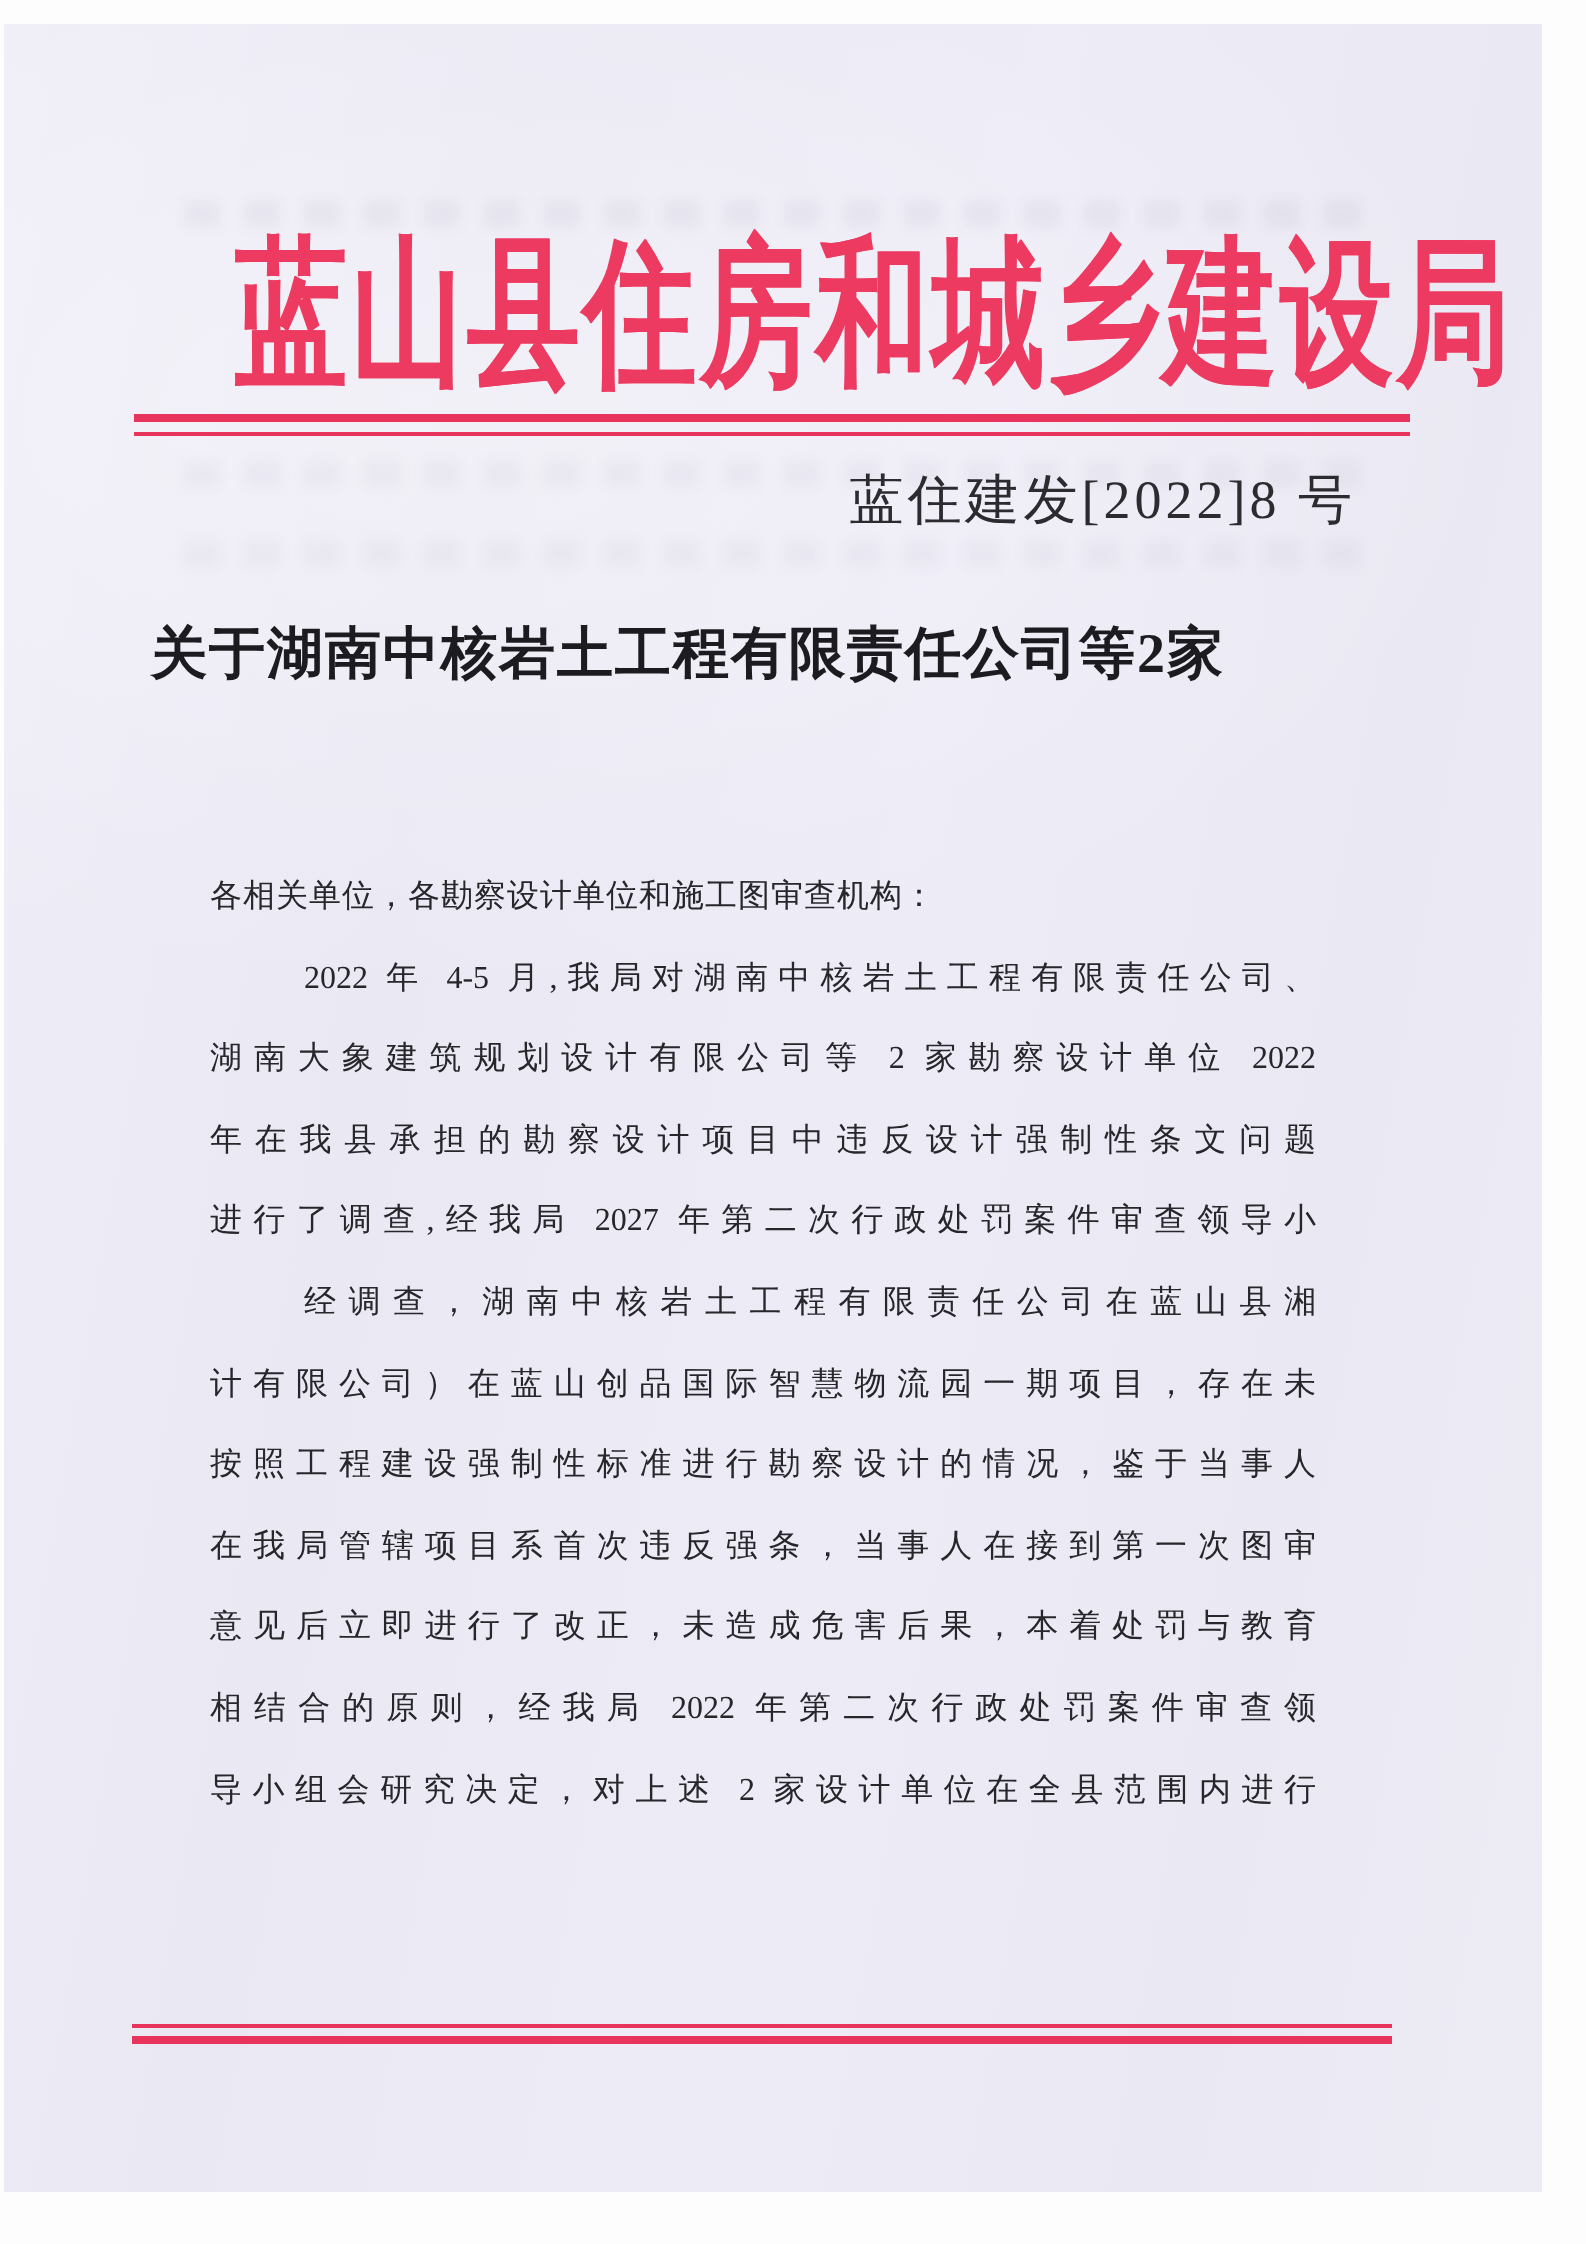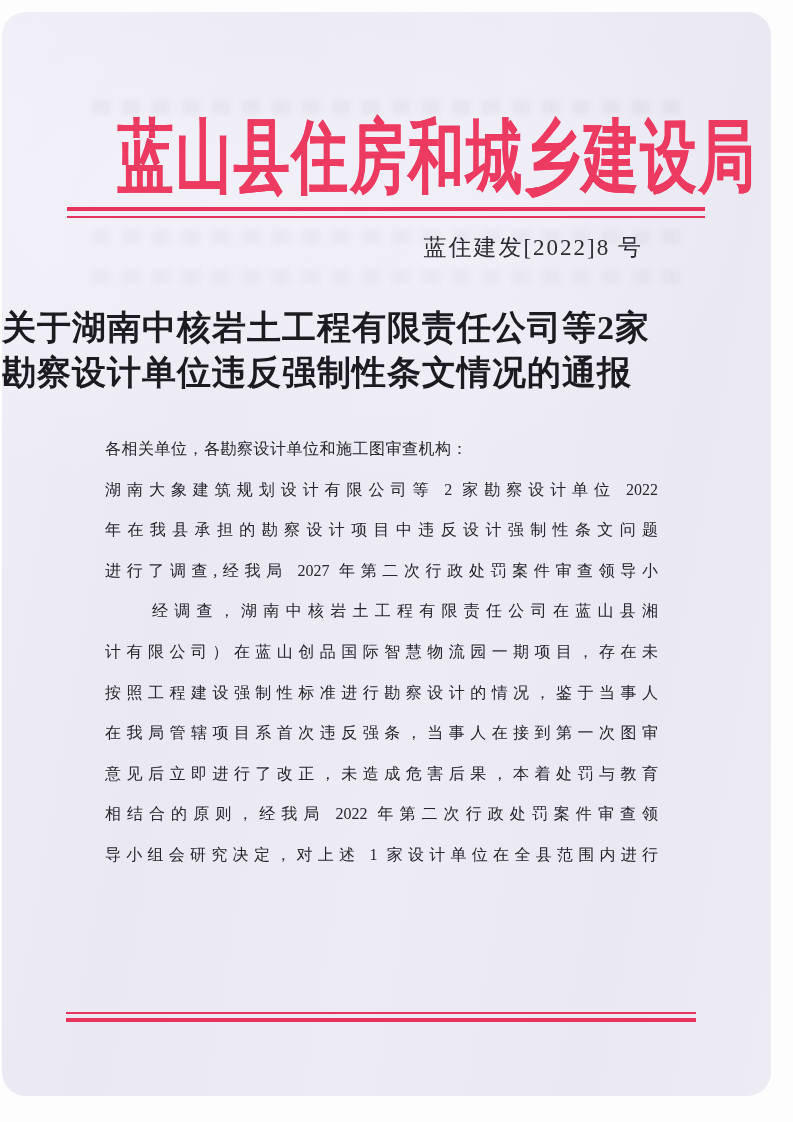--- a/index.html
+++ b/index.html
@@ -12,21 +12,20 @@
   .stage { position: relative; width: 793px; height: 1122px; }
 
   
   .paper {
     position: absolute;
     left: 2px; top: 12px;
     width: 769px; height: 1084px;
     background:
       radial-gradient(ellipse 900px 500px at 30% 18%, rgba(255,255,255,0.35), rgba(255,255,255,0) 60%),
       linear-gradient(100deg, #efedf7 0%, #eae8f3 28%, #edebf6 55%, #eae8f2 80%, #edecf5 100%);
-    border-radius: 24px;
   }
 
   
   .ghost {
     position: absolute; left: 90px; width: 600px; height: 14px;
     background: repeating-linear-gradient(90deg,
       rgba(120,110,140,0.10) 0 18px, rgba(120,110,140,0) 18px 30px);
     filter: blur(3px);
   }
   .ghost.g1 { top: 88px;  opacity: .7; }
@@ -52,36 +51,36 @@
   
   .rule { position: absolute; background: #E8335C; }
   .rule-top-thick    { left: 65px; top: 195px;  width: 638px; height: 4px; }
   .rule-top-thin     { left: 65px; top: 204px;  width: 638px; height: 2px; }
   .rule-bottom-thin  { left: 64px; top: 1000px; width: 630px; height: 2px; }
   .rule-bottom-thick { left: 64px; top: 1006px; width: 630px; height: 4px; }
 
   
   .doc-number {
     position: absolute;
-    right: 128px; top: 220px;
-    font-size: 23px;
+    right: 93px; top: 220px;
+    font-size: 27px;
     color: #2b2b30;
     letter-spacing: 2px;
     white-space: nowrap;
   }
 
   
   .doc-title {
     position: absolute;
     left: 0; top: 293px;
     width: 684px;
-    text-align: left;
+    text-align: center;
     color: #1c1c20;
     font-weight: bold;
-    font-size: 34px;
+    font-size: 28px;
     line-height: 45px;
     letter-spacing: 1px;
   }
 
   
   .body-block {
     position: absolute;
     left: 103px; top: 417px;
     width: 553px;
     color: #26262b;
@@ -114,34 +113,34 @@
 
     <div class="org-name">蓝山县住房和城乡建设局</div>
 
     <div class="rule rule-top-thick"></div>
     <div class="rule rule-top-thin"></div>
 
     <div class="doc-number">蓝住建发[2022]8 号</div>
 
     <div class="doc-title">
       <div>关于湖南中核岩土工程有限责任公司等2家</div>
-      <div>勘察设计单位违反强制性条文情况的通报</div>
     </div>
 
     <div class="body-block">
       <div class="bline">各相关单位，各勘察设计单位和施工图审查机构：</div>
+      <div class="bline indent just">2022 年 4-5 月,我局对湖南中核岩土工程有限责任公司、</div>
       <div class="bline just">湖南大象建筑规划设计有限公司等 2 家勘察设计单位 2022</div>
       <div class="bline just">年在我县承担的勘察设计项目中违反设计强制性条文问题</div>
       <div class="bline just">进行了调查,经我局 2027 年第二次行政处罚案件审查领导小</div>
       <div class="bline indent just">经调查，湖南中核岩土工程有限责任公司在蓝山县湘</div>
       <div class="bline just">计有限公司）在蓝山创品国际智慧物流园一期项目，存在未</div>
       <div class="bline just">按照工程建设强制性标准进行勘察设计的情况，鉴于当事人</div>
       <div class="bline just">在我局管辖项目系首次违反强条，当事人在接到第一次图审</div>
       <div class="bline just">意见后立即进行了改正，未造成危害后果，本着处罚与教育</div>
       <div class="bline just">相结合的原则，经我局 2022 年第二次行政处罚案件审查领</div>
-      <div class="bline just">导小组会研究决定，对上述 1 家设计单位在全县范围内进行</div>
+      <div class="bline just">导小组会研究决定，对上述 2 家设计单位在全县范围内进行</div>
     </div>
 
     <div class="rule rule-bottom-thin"></div>
     <div class="rule rule-bottom-thick"></div>
 
   </div>
 </div>
 
 </body></html>

